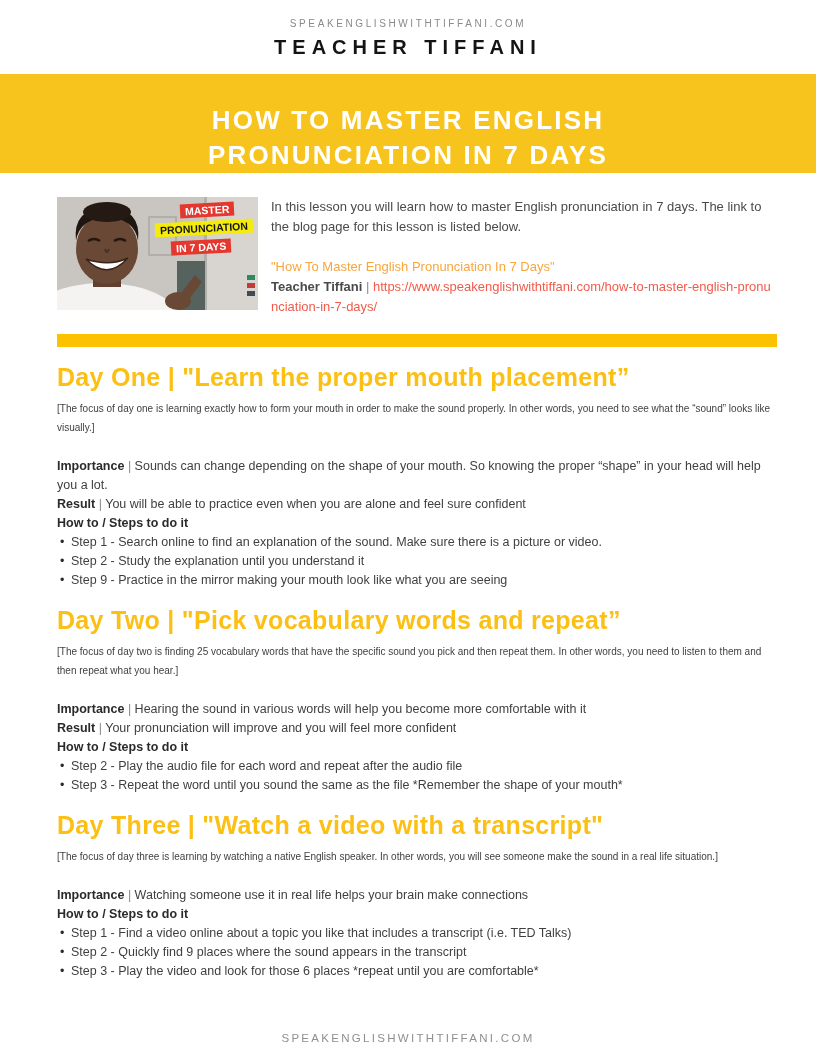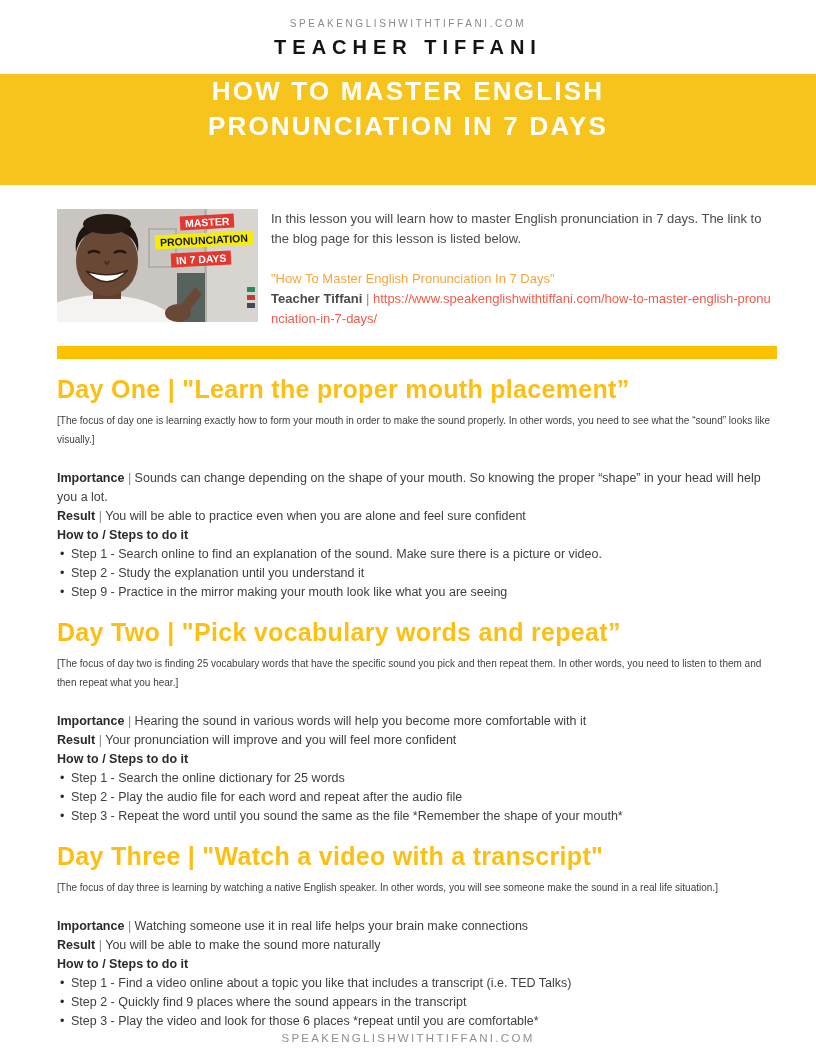--- a/index.html
+++ b/index.html
@@ -7,22 +7,22 @@
   body {
     width: 816px; height: 1056px; margin: 0 auto; position: relative;
     font-family: "Liberation Sans", sans-serif; overflow: hidden;
   }
   
   .header { padding-top: 18px; text-align: center; }
   .site-name { font-size: 10px; letter-spacing: 2.6px; color: #8a8a8a; }
   .brand-name { margin-top: 7px; font-size: 20px; font-weight: 700; letter-spacing: 6px; color: #141414; }
   
   .banner {
-    margin-top: 15px; height: 111px; background: #F7C41D;
-    display: flex; flex-direction: column; align-items: center; justify-content: flex-start;
+    margin-top: 15px; height: 99px; background: #F7C41D;
+    display: flex; flex-direction: column; align-items: center; justify-content: flex-end;
   }
   .banner-line { color: #ffffff; font-size: 26px; font-weight: 700; letter-spacing: 2.2px; line-height: 35px; text-align: center; }
   
   .content { margin: 0 39px 0 57px; }
   
   .intro { margin-top: 24px; display: flex; }
   .thumb {
     width: 201px; height: 113px; position: relative; flex: 0 0 auto;
     overflow: hidden; background: #c9c6c1;
   }
@@ -160,39 +160,33 @@
       <div class="meta-line">
         <strong>Result</strong>
         <span class="sep">|</span>
         <span>Your pronunciation will improve and you will feel more confident</span>
       </div>
       <div class="meta-line">
         <strong>How to / Steps to do it</strong>
       </div>
     </div>
     <ul class="steps">
-      <li class="step">Step 1 - Search the online dictionary for 25 words</li>
       <li class="step">Step 2 - Play the audio file for each word and repeat after the audio file</li>
       <li class="step">Step 3 - Repeat the word until you sound the same as the file *Remember the shape of your mouth*</li>
     </ul>
   </div>
 
   <div>
     <div class="section-heading">Day Three | "Watch a video with a transcript"</div>
     <div class="focus">[The focus of day three is learning by watching a native English speaker. In other words, you will see someone make the sound in a real life situation.]</div>
     <div class="meta">
       <div class="meta-line">
         <strong>Importance</strong>
         <span class="sep">|</span>
         <span>Watching someone use it in real life helps your brain make connections</span>
-      </div>
-      <div class="meta-line">
-        <strong>Result</strong>
-        <span class="sep">|</span>
-        <span>You will be able to make the sound more naturally</span>
       </div>
       <div class="meta-line">
         <strong>How to / Steps to do it</strong>
       </div>
     </div>
     <ul class="steps">
       <li class="step">Step 1 - Find a video online about a topic you like that includes a transcript (i.e. TED Talks)</li>
       <li class="step">Step 2 - Quickly find 9 places where the sound appears in the transcript</li>
       <li class="step">Step 3 - Play the video and look for those 6 places *repeat until you are comfortable*</li>
     </ul>

